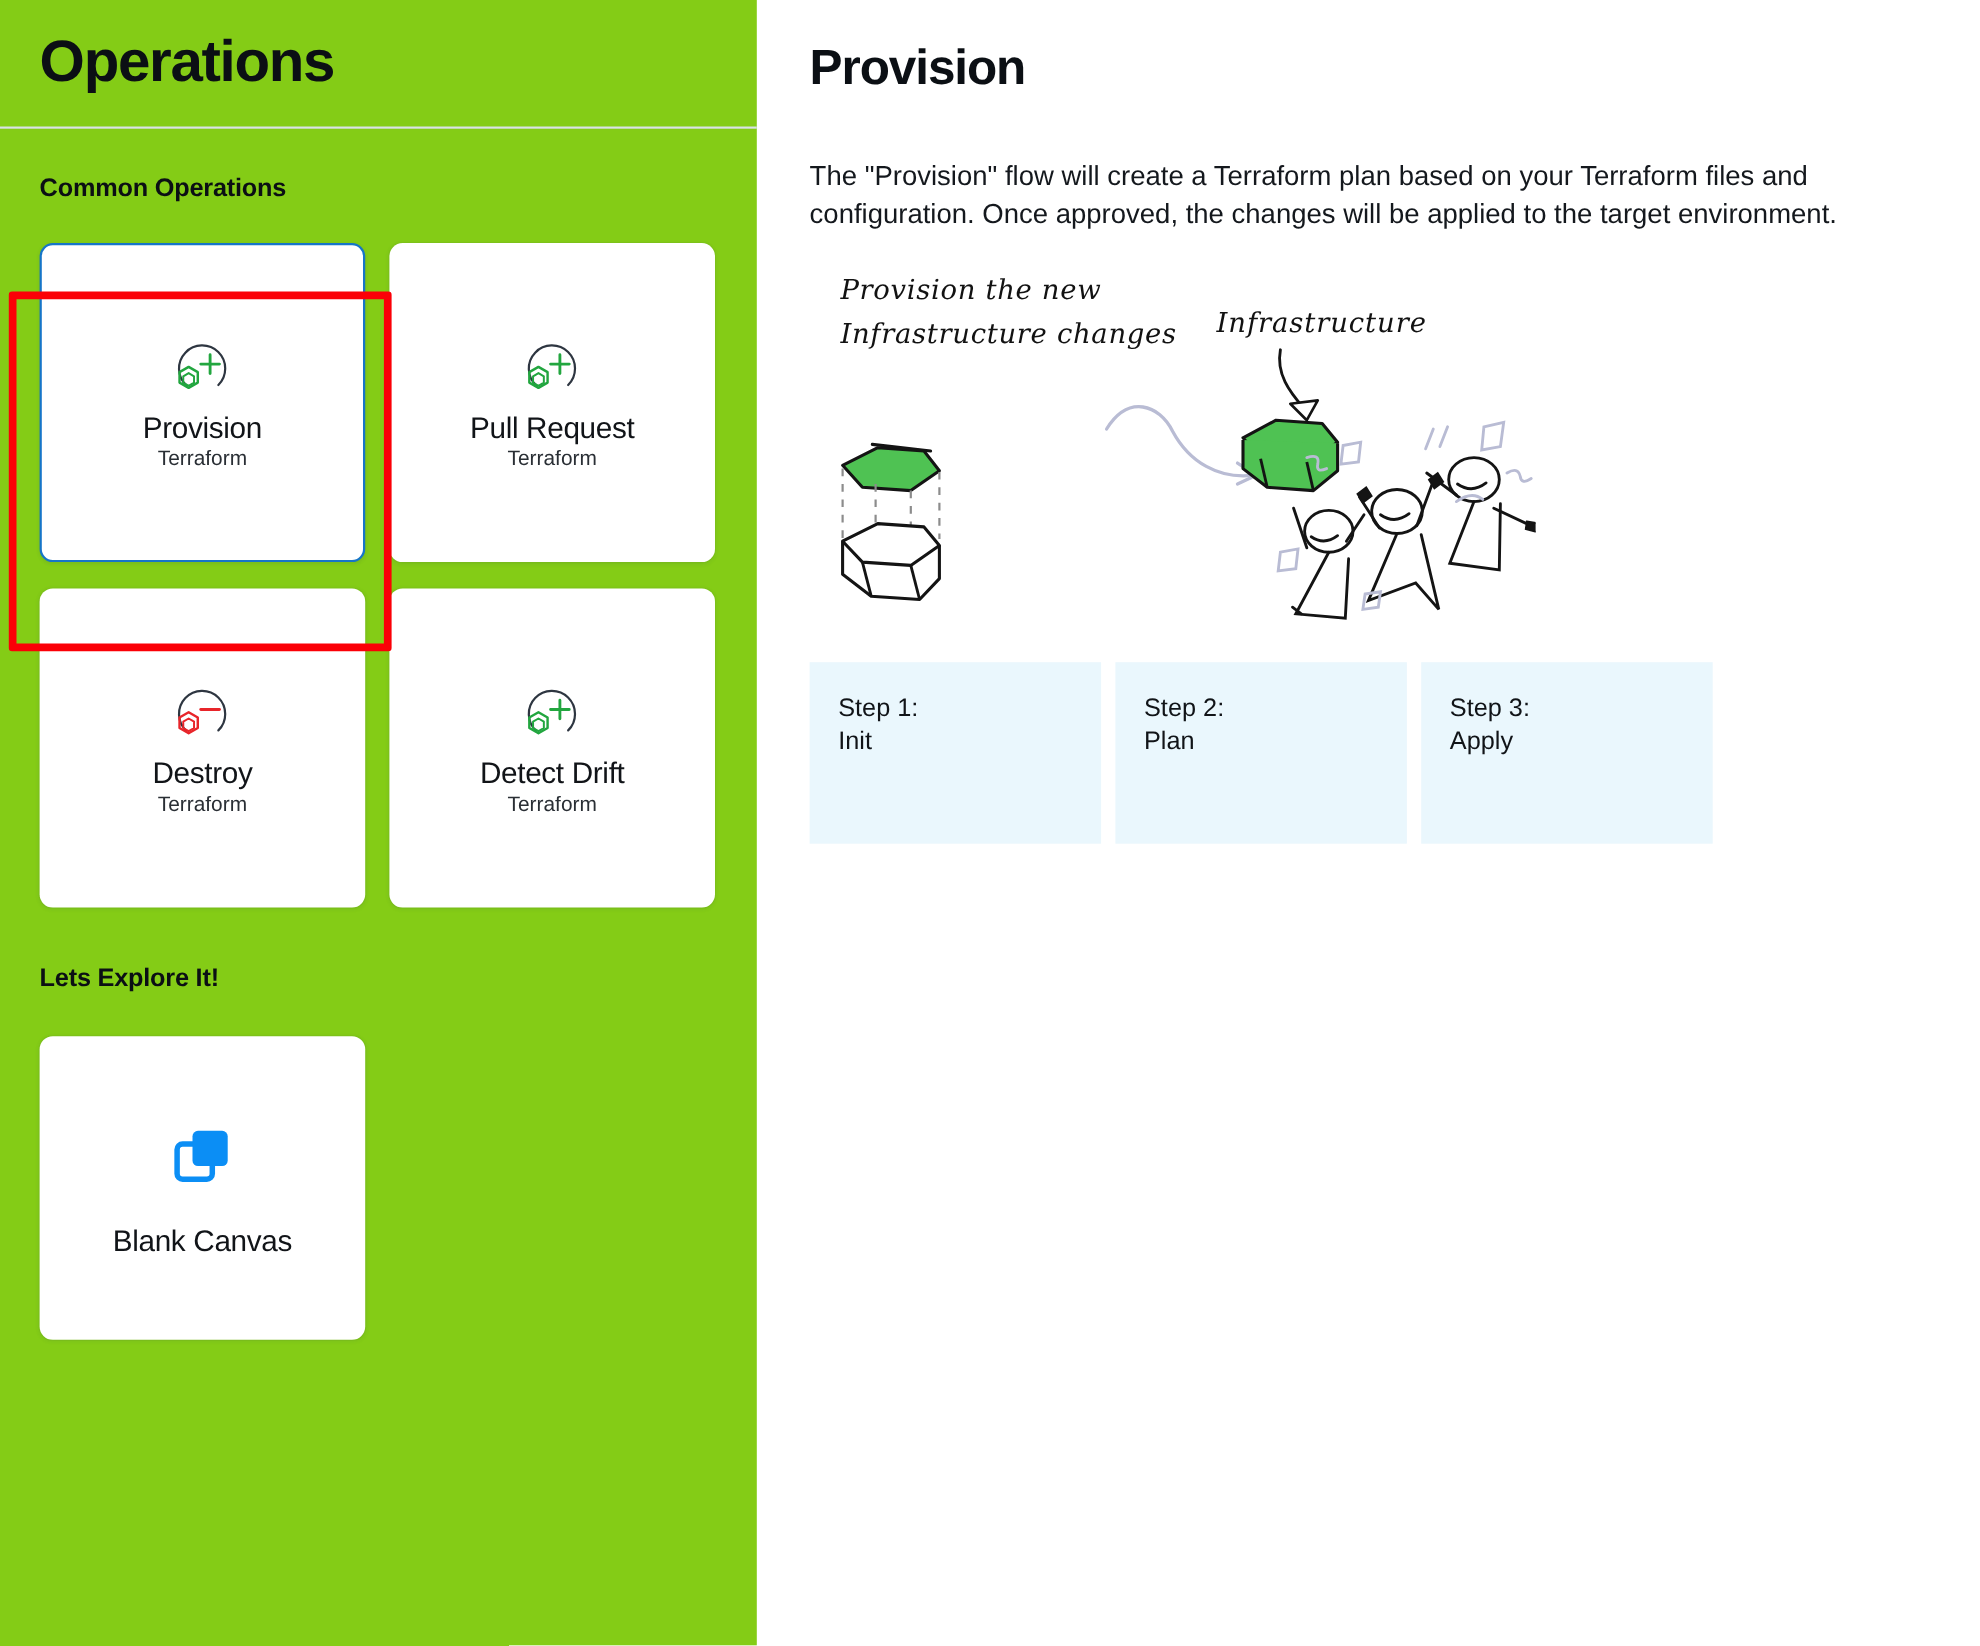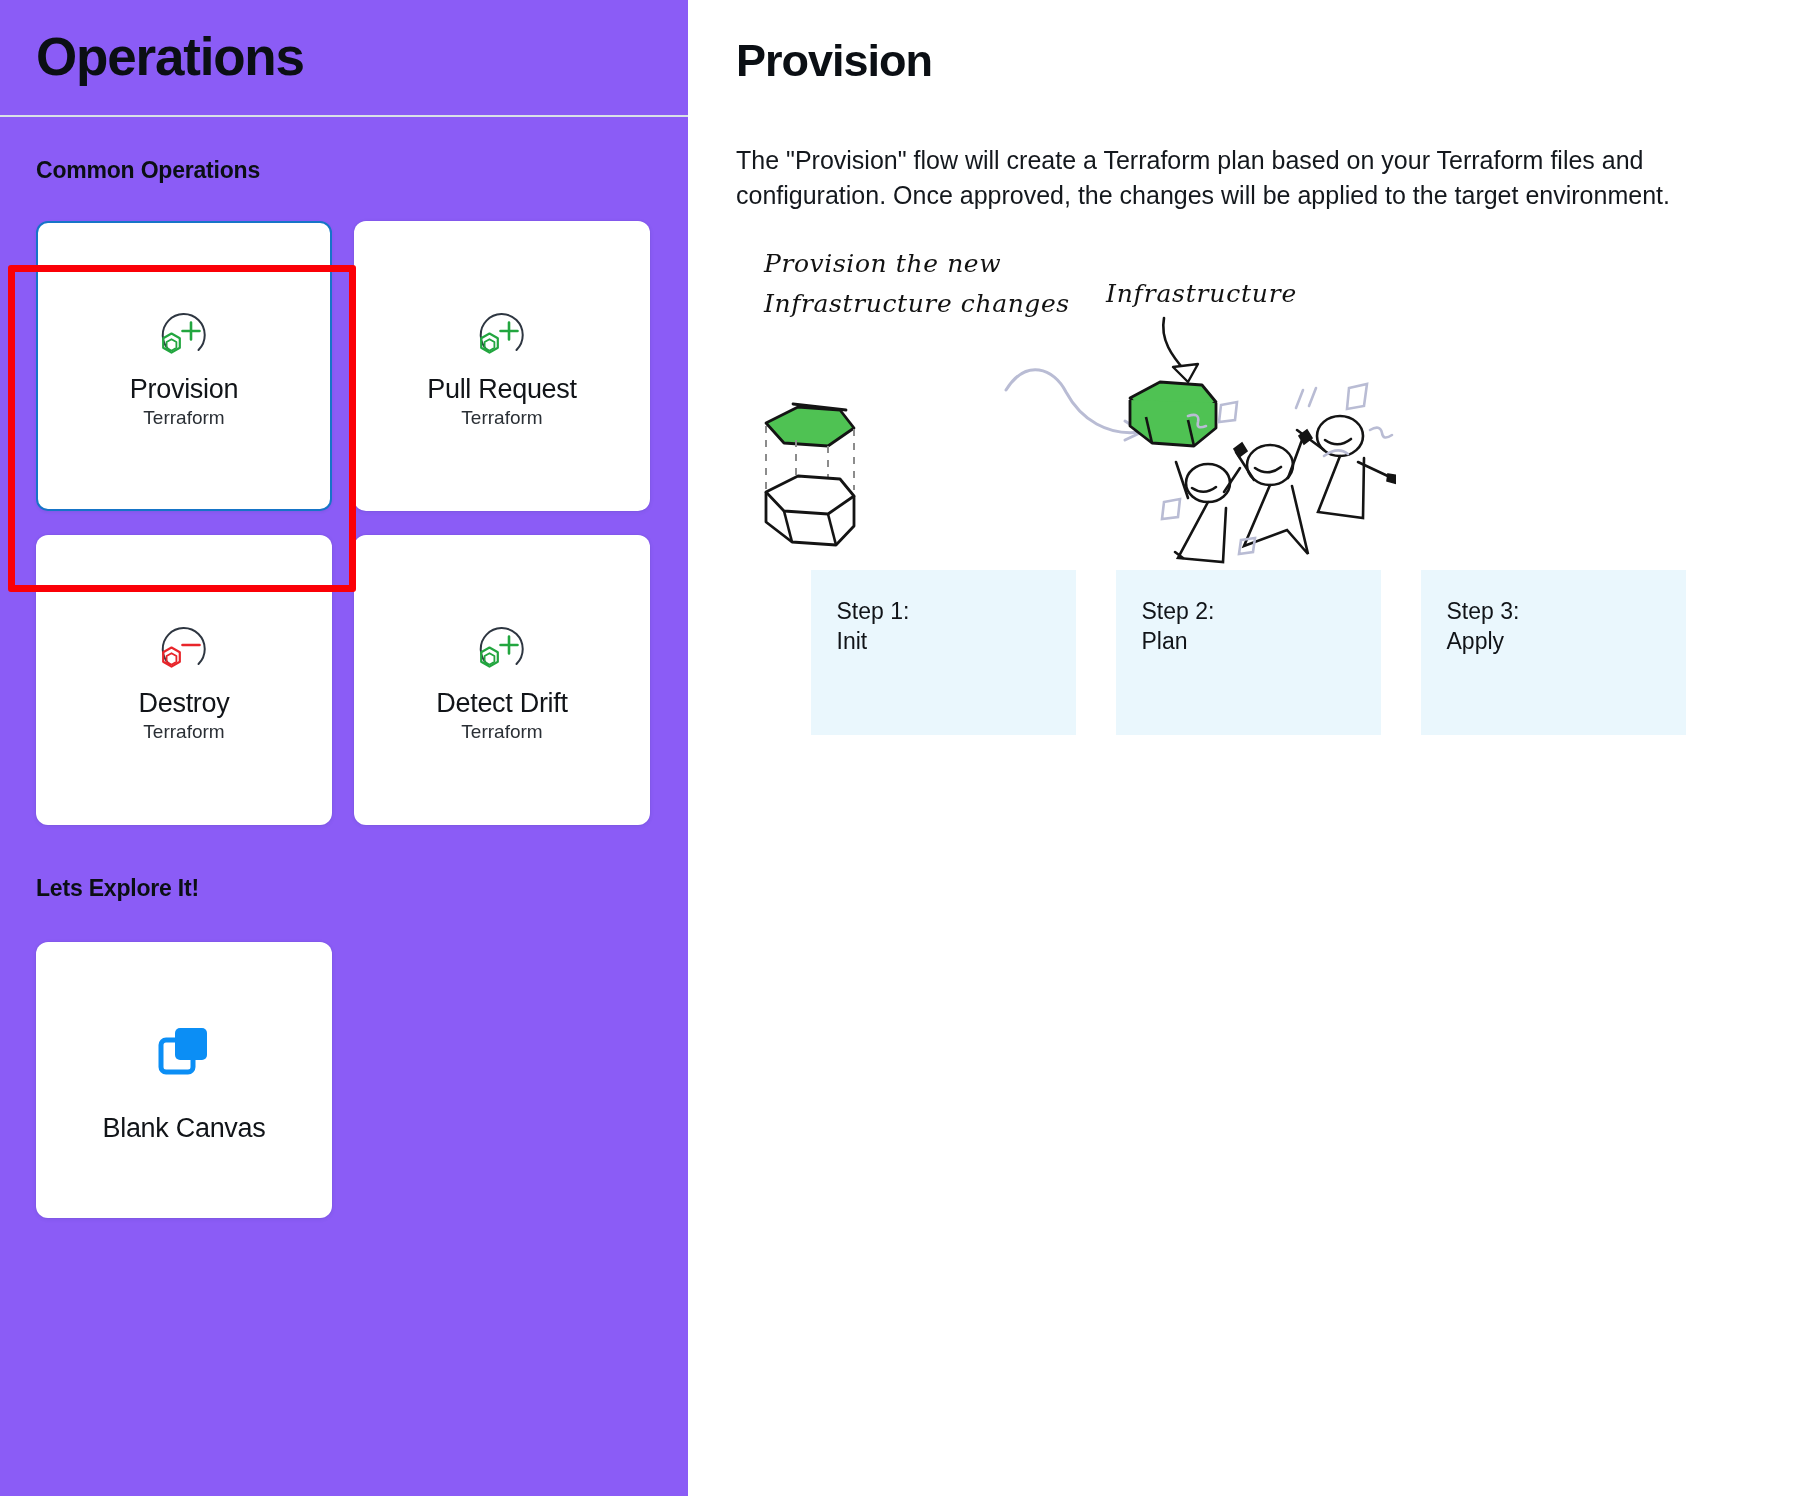--- a/index.html
+++ b/index.html
@@ -20,21 +20,21 @@
   .app {
     display: flex;
     width: 1800px;
     height: 1496px;
   }
 
   
   .sidebar {
     width: 688px;
     height: 100%;
-    background: #8b5cf6;
+    background: #84cc16;
     position: relative;
     flex: 0 0 688px;
   }
 
   .sidebar-header {
     padding: 28px 36px 30px 36px;
   }
 
   .sidebar-title {
     font-size: 53px;
@@ -187,23 +187,23 @@
     font-weight: 400;
   }
 
   .illustration {
     margin-top: 26px;
     width: 660px;
     height: 330px;
   }
 
   .steps-row {
+    margin-top: 32px;
     display: flex;
-    gap: 40px;
-    justify-content: center;
+    gap: 13px;
   }
 
   .step-box {
     width: 265px;
     height: 165px;
     background: #eaf7fd;
     padding: 26px 26px;
   }
 
   .step-line {

